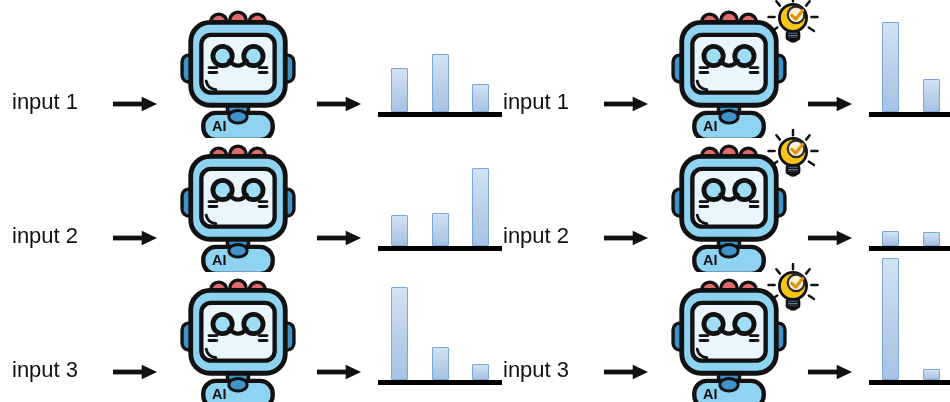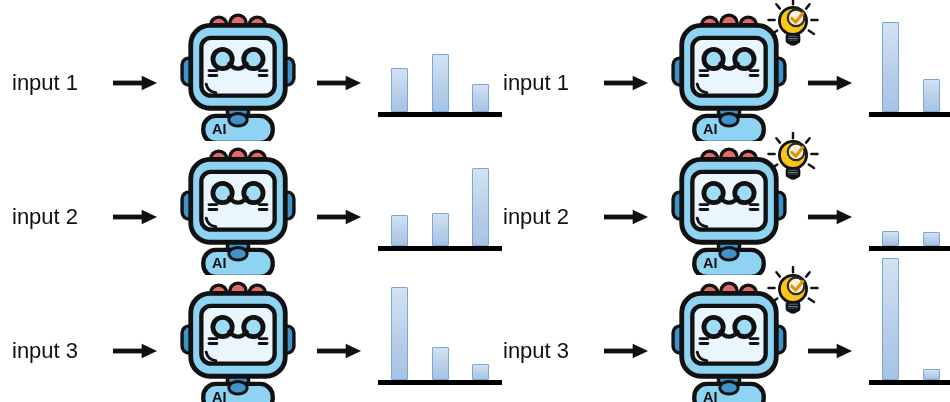--- a/index.html
+++ b/index.html
@@ -1,20 +1,20 @@
 <!DOCTYPE html>
 <html><head>
 <meta charset="utf-8">
 <style>
   * { margin:0; padding:0; box-sizing:border-box; }
   html,body { width:950px; height:402px; background:#ffffff; overflow:hidden;
               font-family:"Liberation Sans", sans-serif; }
   .figure { position:relative; width:950px; height:402px; display:flex; }
   .panel { width:475px; height:402px; display:flex; flex-direction:column; }
-  .cell { position:relative; width:475px; height:134px; display:flex; align-items:flex-start;gap:16px; }
+  .cell { position:relative; width:475px; height:134px; display:flex; align-items:center;gap:16px; }
   .panel-left .cell { padding-left:12px; }
   .panel-right .cell { padding-left:28px; }
 
   .input-label { margin-top:70px; font-size:22px; color:#111; white-space:nowrap;
                  width:84px; flex:none; }
   .arrow { flex:none; margin-top:74px; width:46px; height:18px; }
   .arrow-2 { margin-left:2px; }
 
   .robot-wrap { position:relative; flex:none; width:116px; height:135px; margin:6px 2px 0 6px; }
   .robot-svg { width:116px; height:135px; display:block; }

